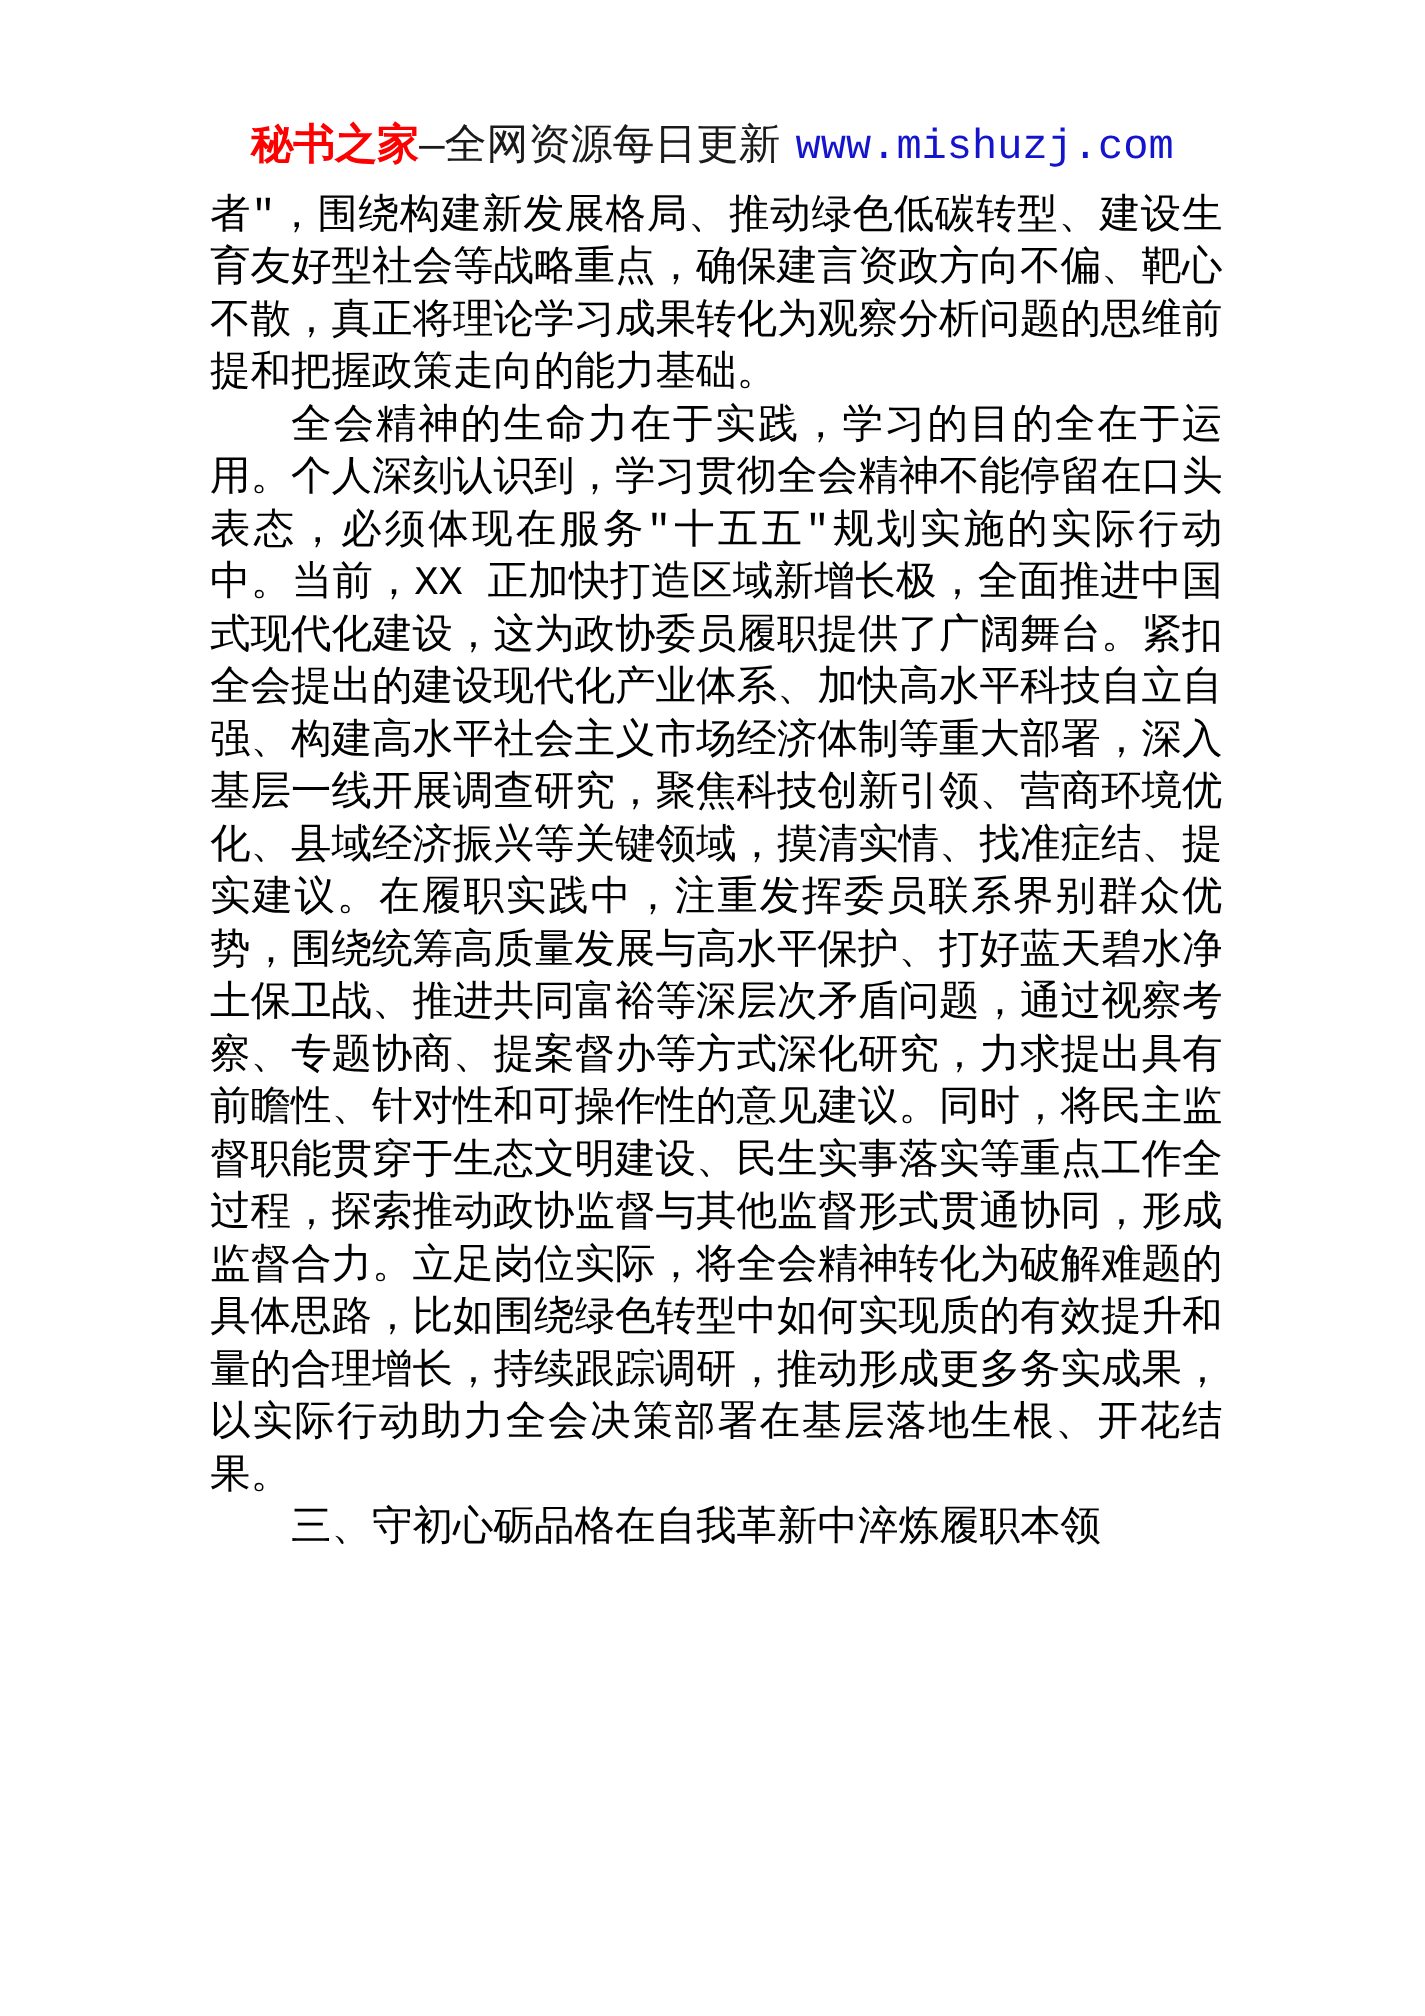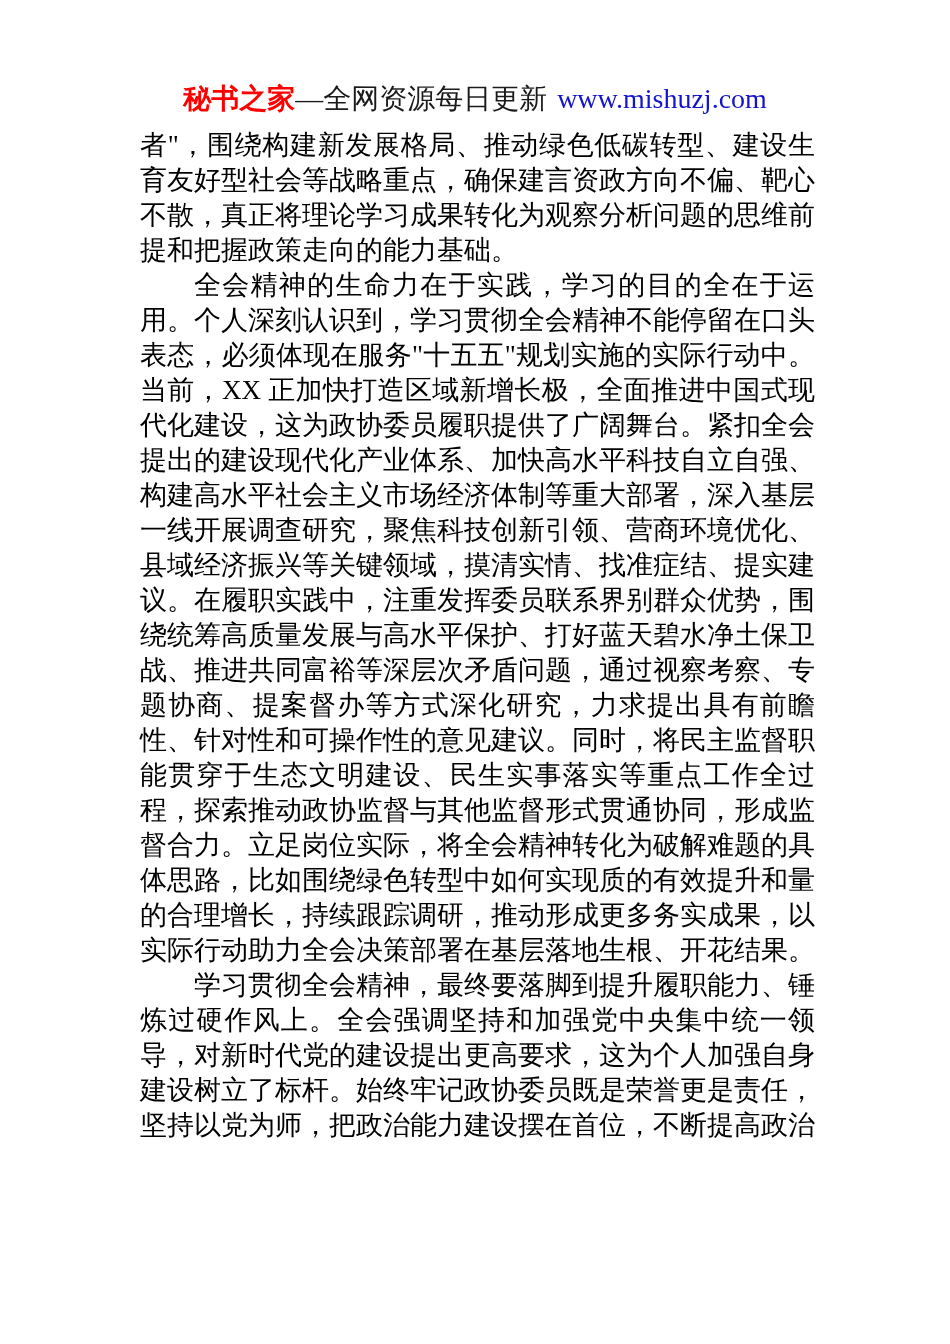--- a/index.html
+++ b/index.html
@@ -6,21 +6,21 @@
     margin: 0;
     padding: 0;
     background: #ffffff;
   }
   .page {
     position: relative;
     width: 950px;
     height: 1344px;
     background: #ffffff;
     overflow: hidden;
-    font-family: Liberation Serif, serif;
+    font-family: Liberation Mono, monospace;
   }
   .header {
     position: absolute;
     top: 80px;
     left: 0;
     width: 100%;
     text-align: center;
     font-size: 28px;
     line-height: 38px;
     white-space: nowrap;
@@ -63,16 +63,16 @@
 
 <div class="page">
 
   <div class="header">
     <span class="brand" style="color: rgb(254, 0, 0);">秘书之家</span><span class="dash">—</span><span class="tagline">全网资源每日更新</span><a class="url" style="color: rgb(20, 20, 204);">www.mishuzj.com</a>
   </div>
 
   <div class="content">
     <p class="para flush">者"，围绕构建新发展格局、推动绿色低碳转型、建设生育友好型社会等战略重点，确保建言资政方向不偏、靶心不散，真正将理论学习成果转化为观察分析问题的思维前提和把握政策走向的能力基础。</p>
     <p class="para">全会精神的生命力在于实践，学习的目的全在于运用。个人深刻认识到，学习贯彻全会精神不能停留在口头表态，必须体现在服务"十五五"规划实施的实际行动中。当前，XX 正加快打造区域新增长极，全面推进中国式现代化建设，这为政协委员履职提供了广阔舞台。紧扣全会提出的建设现代化产业体系、加快高水平科技自立自强、构建高水平社会主义市场经济体制等重大部署，深入基层一线开展调查研究，聚焦科技创新引领、营商环境优化、县域经济振兴等关键领域，摸清实情、找准症结、提实建议。在履职实践中，注重发挥委员联系界别群众优势，围绕统筹高质量发展与高水平保护、打好蓝天碧水净土保卫战、推进共同富裕等深层次矛盾问题，通过视察考察、专题协商、提案督办等方式深化研究，力求提出具有前瞻性、针对性和可操作性的意见建议。同时，将民主监督职能贯穿于生态文明建设、民生实事落实等重点工作全过程，探索推动政协监督与其他监督形式贯通协同，形成监督合力。立足岗位实际，将全会精神转化为破解难题的具体思路，比如围绕绿色转型中如何实现质的有效提升和量的合理增长，持续跟踪调研，推动形成更多务实成果，以实际行动助力全会决策部署在基层落地生根、开花结果。</p>
-    <p class="para">学习贯彻全会精神，最终要落脚到提升履职能力、锤炼过硬作风上。全会强调坚持和加强党中央集中统一领导，对新时代党的建设提出更高要求，这为个人加强自身建设树立了标杆。始终牢记政协委员既是荣誉更是责任，坚持以党为师，把政治能力建设摆在首位，不断提高政治</p>
+    <p class="para">三、守初心砺品格在自我革新中淬炼履职本领</p>
   </div>
 
 </div>
 
 </body></html>

